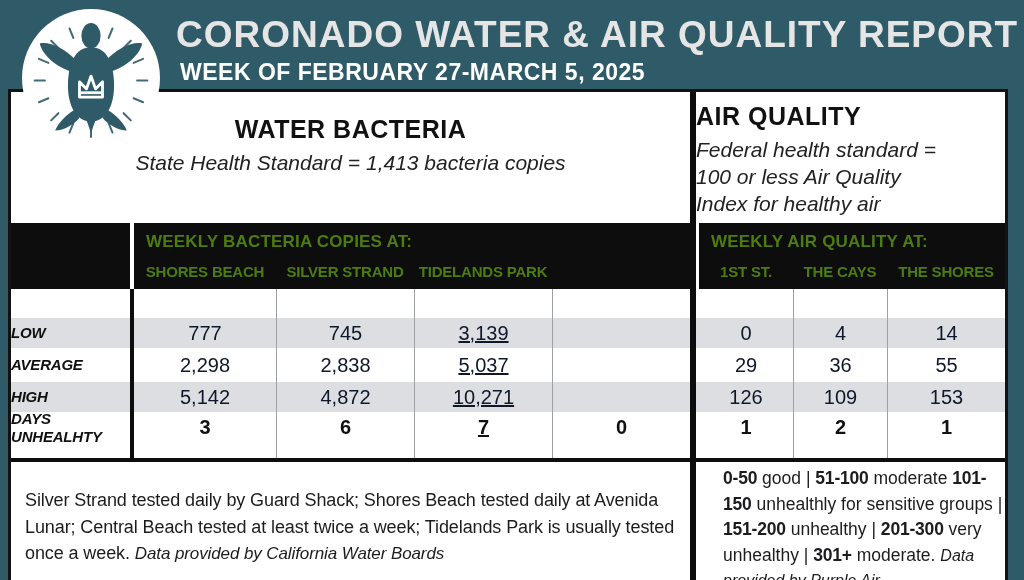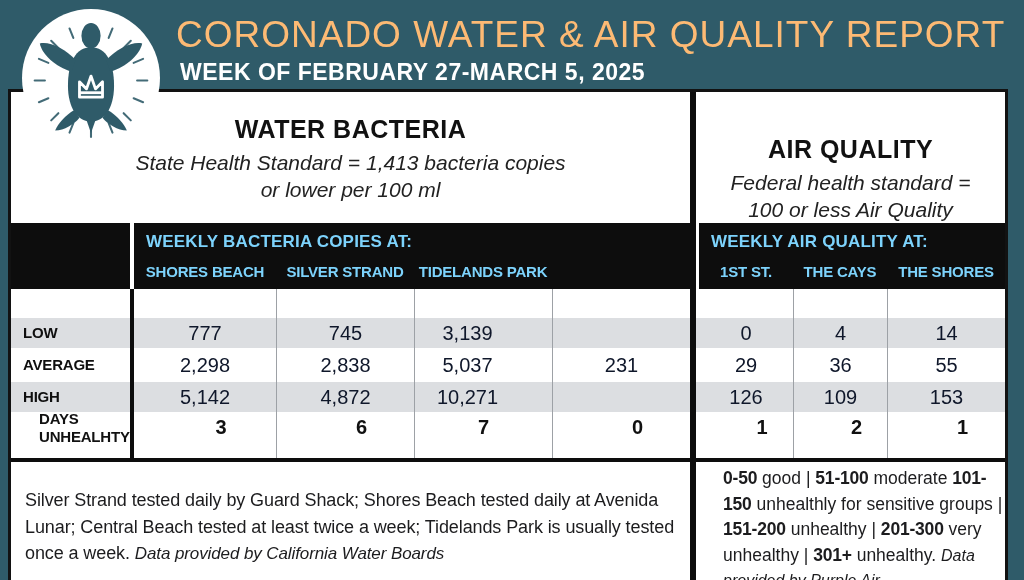--- a/index.html
+++ b/index.html
@@ -7,48 +7,48 @@
   }
   *{margin:0;padding:0;box-sizing:border-box;}
   body{
     width:1024px;height:580px;overflow:hidden;position:relative;
     background:var(--teal);
     font-family:"Liberation Sans","DejaVu Sans",sans-serif;
     -webkit-font-smoothing:antialiased;
   }
   
   .title{
-    position:absolute;left:176px;top:14px;color:#fdba74;font-weight:400;
+    position:absolute;left:176px;top:14px;color:#e5e5e5;font-weight:700;
     font-size:37px;letter-spacing:1px;white-space:nowrap;
   }
   .subtitle{
     position:absolute;left:180px;top:59px;color:#fff;font-weight:700;
     font-size:23px;letter-spacing:.5px;white-space:nowrap;
   }
   
   .logo{
     position:absolute;left:22px;top:9px;width:138px;height:138px;
     background:#fff;border-radius:50%;z-index:10;
     display:flex;align-items:center;justify-content:center;
   }
   
   .box{
     position:absolute;left:8px;top:89px;width:1000px;height:500px;
     background:#fff;border:3px solid #121212;
   }
   .section-divider{position:absolute;left:679px;top:0;width:6px;height:100%;background:var(--bar);z-index:4;}
   
   .water-head{position:absolute;left:0;top:0;width:679px;text-align:center;color:var(--ink);}
-  .air-head{position:absolute;left:685px;top:0;width:309px;text-align:center;color:var(--ink);margin-top:33px;}
+  .air-head{position:absolute;left:685px;top:0;width:309px;text-align:left;color:var(--ink);}
   .sec-title{font-weight:700;font-size:25px;letter-spacing:.5px;color:#111;}
   .water-head .sec-title{margin-top:23px;}
   .air-head .sec-title{margin-top:10px;}
   .sec-std{font-style:italic;font-size:21px;line-height:27px;margin-top:5px;color:#222;}
   
-  .bar{position:absolute;top:131px;height:66px;background:var(--bar);color:#7dd3fc;z-index:2;}
+  .bar{position:absolute;top:131px;height:66px;background:var(--bar);color:#4d7c0f;z-index:2;}
   .bar-label{left:0;width:119px;}
   .bar-water{left:123px;width:556px;}
   .bar-air{left:688px;width:306px;}
   .bar-title{position:absolute;left:12px;top:9px;font-weight:700;font-size:17px;letter-spacing:.2px;white-space:nowrap;}
   .bar-cols{position:absolute;left:0;bottom:9px;width:100%;display:flex;}
   .bar-cols div{font-weight:700;font-size:15px;letter-spacing:-.2px;text-align:center;white-space:nowrap;}
   .bar-water .bar-cols div:nth-child(1){width:142px;}
   .bar-water .bar-cols div:nth-child(2){width:138px;}
   .bar-water .bar-cols div:nth-child(3){width:138px;}
   .bar-water .bar-cols div:nth-child(4){width:138px;}
@@ -61,27 +61,27 @@
   .s2{top:290px;height:30px;}
   .vthin{position:absolute;top:197px;height:169px;width:1px;background:#9da1a6;z-index:2;}
   .vt1{left:265px;} .vt2{left:403px;} .vt3{left:541px;} .vt4{left:782px;} .vt5{left:876px;}
   .vlabel{position:absolute;left:119px;top:197px;width:4px;height:169px;background:var(--bar);z-index:2;}
   .hrule{position:absolute;left:0;top:366px;width:994px;height:4px;background:var(--bar);z-index:5;}
   
   .cell{
     position:absolute;display:flex;align-items:center;justify-content:center;
     font-size:20px;color:#0f172a;z-index:3;
   }
-  .lab{left:0;width:119px;justify-content:flex-start;padding-left:12px;
-       font-weight:700;font-size:15px;color:#0f0f0f;line-height:18px;letter-spacing:-.2px;}
+  .lab{left:0;width:119px;justify-content:flex-start;
+       font-weight:700;font-size:15px;color:#0f0f0f;line-height:18px;letter-spacing:-.2px;font-style:italic;}
   .w0{left:123px;width:142px;} .w1{left:266px;width:137px;}
-  .w2{left:388px;width:137px;} .w3{left:542px;width:137px;}
+  .w2{left:404px;width:137px;text-decoration:underline;} .w3{left:542px;width:137px;}
   .a0{left:688px;width:94px;} .a1{left:783px;width:93px;} .a2{left:877px;width:117px;}
   .r0{top:226px;height:30px;} .r1{top:256px;height:34px;}
-  .r2{top:290px;height:30px;} .r3{top:320px;height:31px;margin-left:16px;}
+  .r2{top:290px;height:30px;} .r3{top:320px;height:31px;}
   .r3.cell{font-weight:700;color:#111;}
   .r3.lab{font-weight:700;}
   
   .foot-left{
     position:absolute;left:14px;top:395px;width:664px;
     font-size:18px;line-height:26.5px;color:var(--ink);letter-spacing:-.1px;z-index:3;
   }
   .foot-left i{font-size:17px;}
   .foot-right{
     position:absolute;left:712px;top:374px;width:287px;
@@ -132,21 +132,20 @@
   </svg>
 </div>
 
 <div class="box">
   <div class="section-divider"></div>
 
   <div class="water-head">
     <div class="sec-title">WATER BACTERIA</div>
     <div class="sec-std">
       <span>State Health Standard  = 1,413 bacteria copies</span><br>
-      <span>or lower per 100 ml</span>
     </div>
   </div>
   <div class="air-head">
     <div class="sec-title">AIR QUALITY</div>
     <div class="sec-std">
       <span>Federal health standard =</span><br>
       <span>100 or less Air Quality</span><br>
       <span>Index for healthy air</span>
     </div>
   </div>
@@ -184,21 +183,20 @@
   <div class="cell w2 r0">3,139</div>
   <div class="cell w3 r0"></div>
   <div class="cell a0 r0">0</div>
   <div class="cell a1 r0">4</div>
   <div class="cell a2 r0">14</div>
 
   <div class="cell lab r1">AVERAGE</div>
   <div class="cell w0 r1">2,298</div>
   <div class="cell w1 r1">2,838</div>
   <div class="cell w2 r1">5,037</div>
-  <div class="cell w3 r1">231</div>
   <div class="cell a0 r1">29</div>
   <div class="cell a1 r1">36</div>
   <div class="cell a2 r1">55</div>
 
   <div class="cell lab r2">HIGH</div>
   <div class="cell w0 r2">5,142</div>
   <div class="cell w1 r2">4,872</div>
   <div class="cell w2 r2">10,271</div>
   <div class="cell w3 r2"></div>
   <div class="cell a0 r2">126</div>
@@ -214,15 +212,15 @@
   <div class="cell a1 r3">2</div>
   <div class="cell a2 r3">1</div>
 
   <div class="hrule"></div>
 
   <div class="foot-left">
     <span>Silver Strand tested daily by Guard Shack; Shores Beach tested daily at Avenida Lunar; Central Beach tested at least twice a week; Tidelands Park is usually tested once a week.</span>
     <i>Data provided by California Water Boards</i>
   </div>
   <div class="foot-right">
-    <b>0-50</b><span> good | </span><b>51-100</b><span> moderate </span><b>101-150</b><span> unhealthly for sensitive groups | </span><b>151-200</b><span> unhealthy | </span><b>201-300</b><span> very unhealthy | </span><b>301+</b><span> unhealthy. </span><i>Data provided by Purple Air</i>
+    <b>0-50</b><span> good | </span><b>51-100</b><span> moderate </span><b>101-150</b><span> unhealthly for sensitive groups | </span><b>151-200</b><span> unhealthy | </span><b>201-300</b><span> very unhealthy | </span><b>301+</b><span> moderate. </span><i>Data provided by Purple Air</i>
   </div>
 </div>
 
 </body></html>

